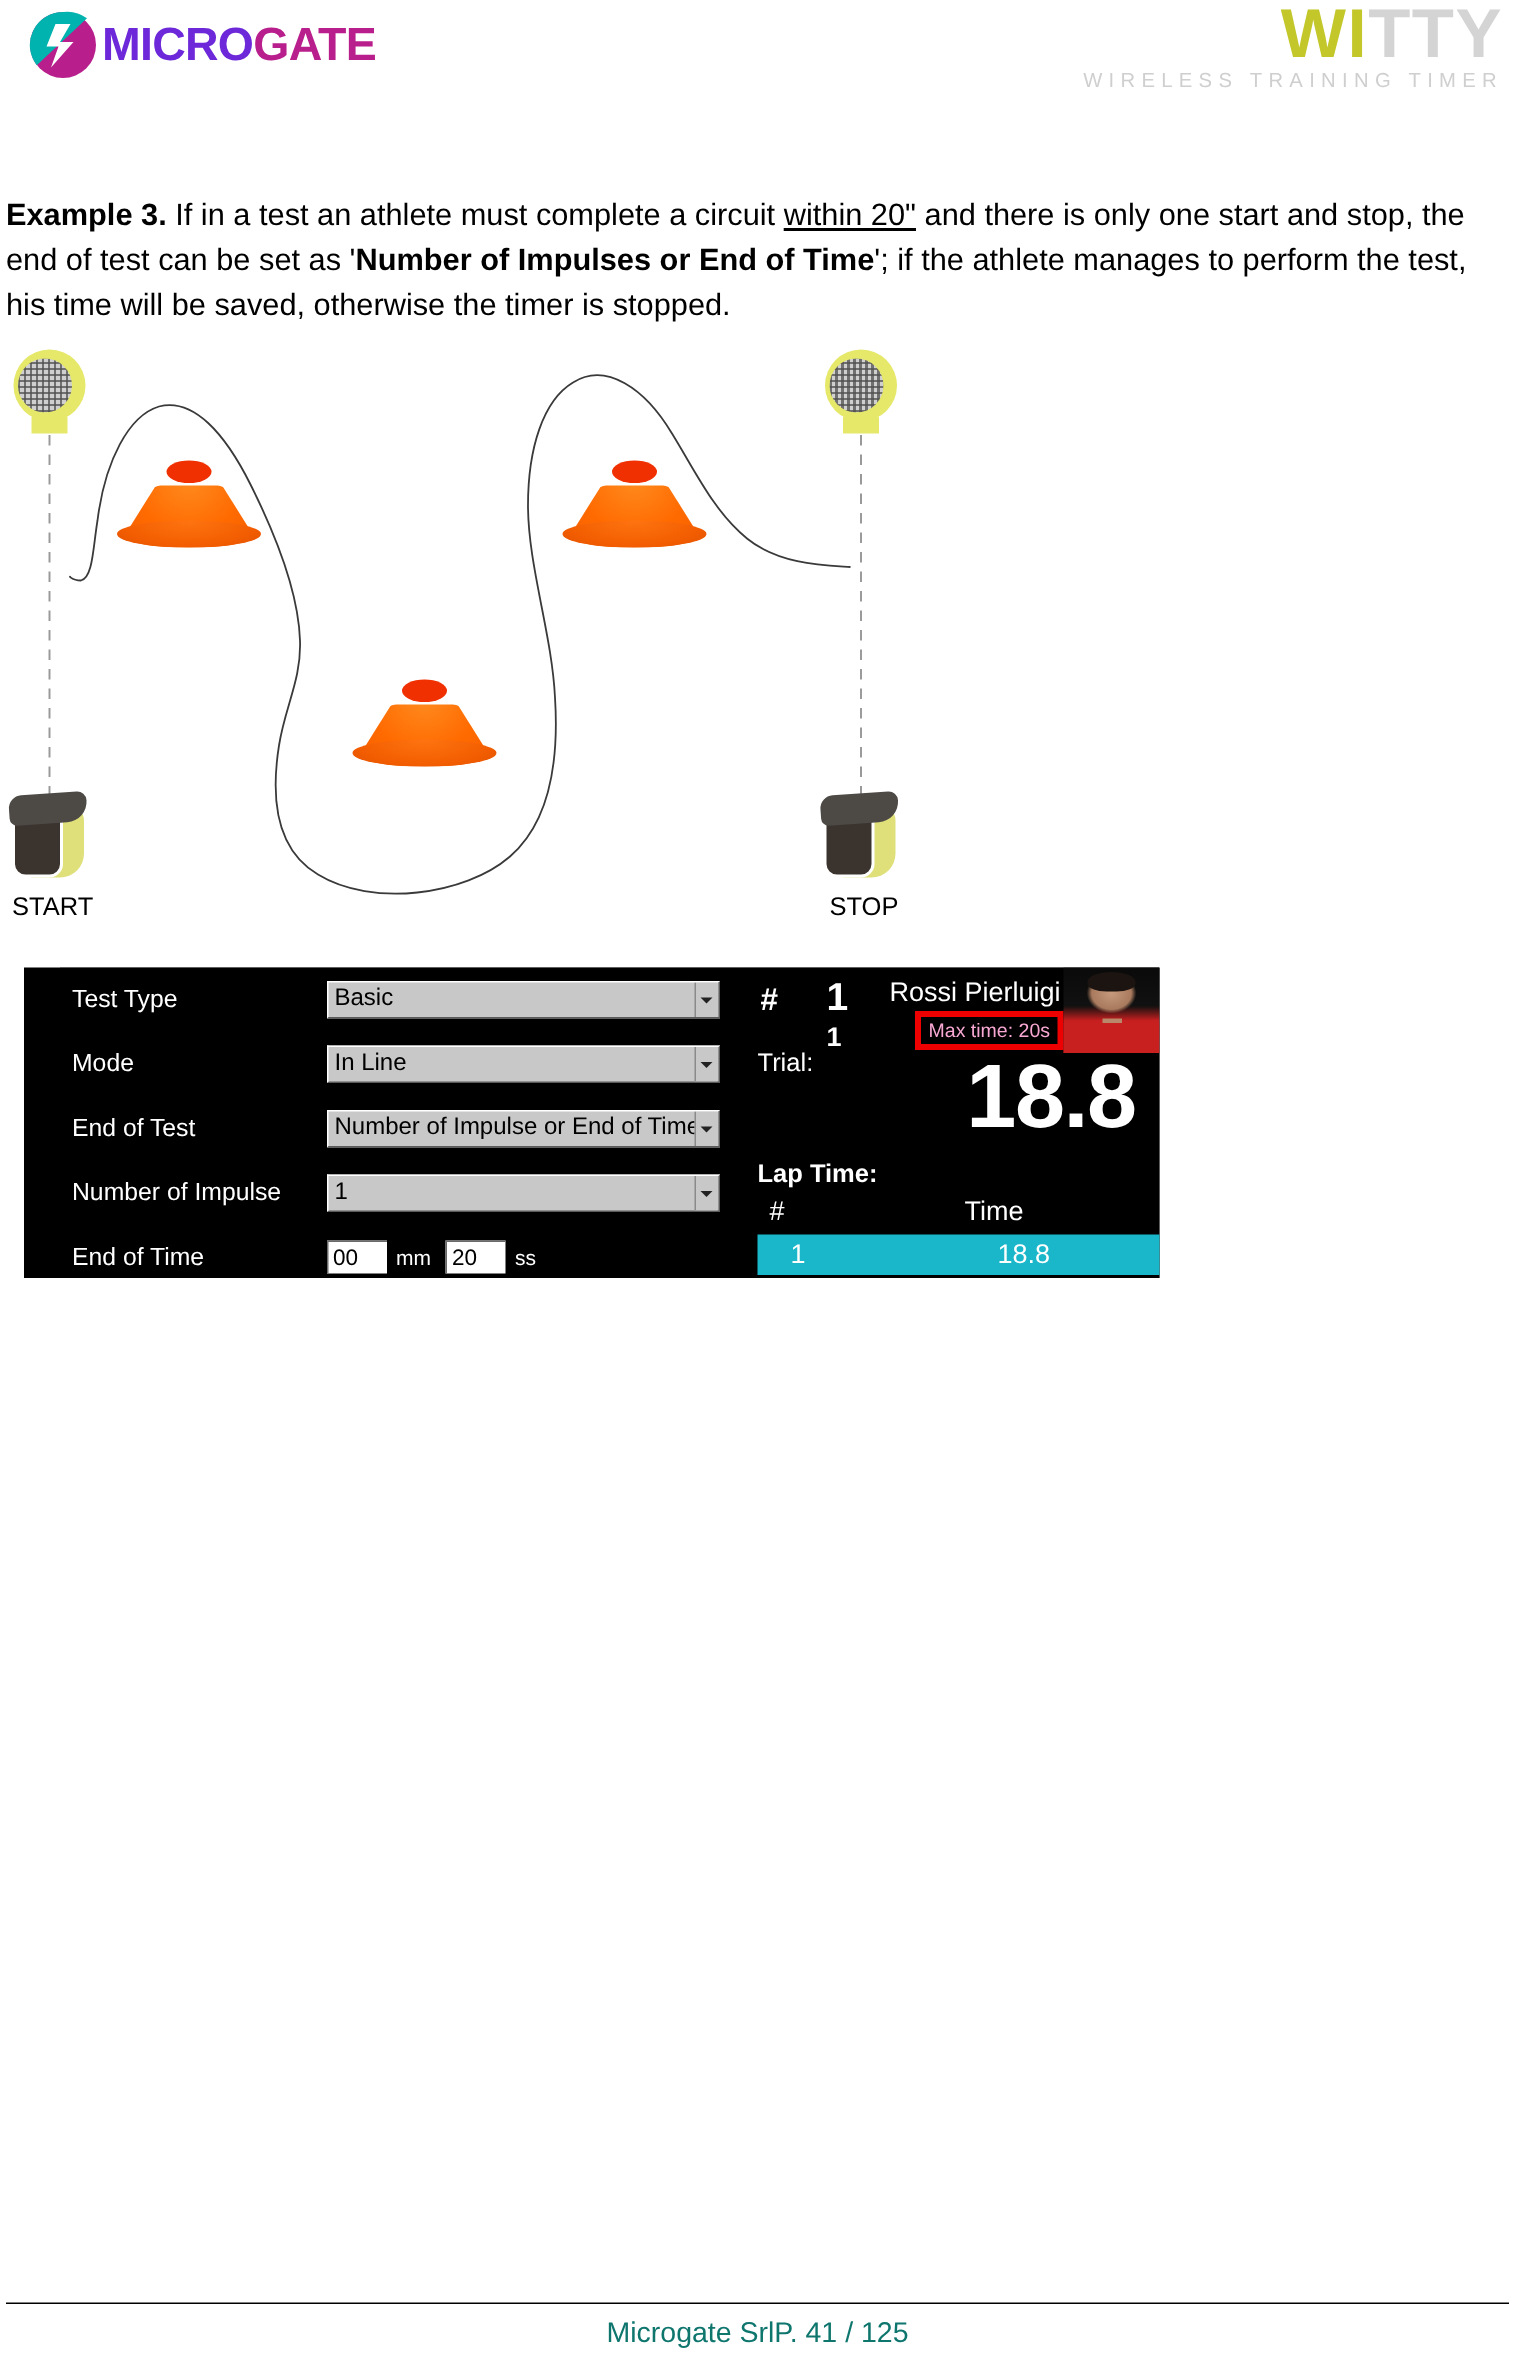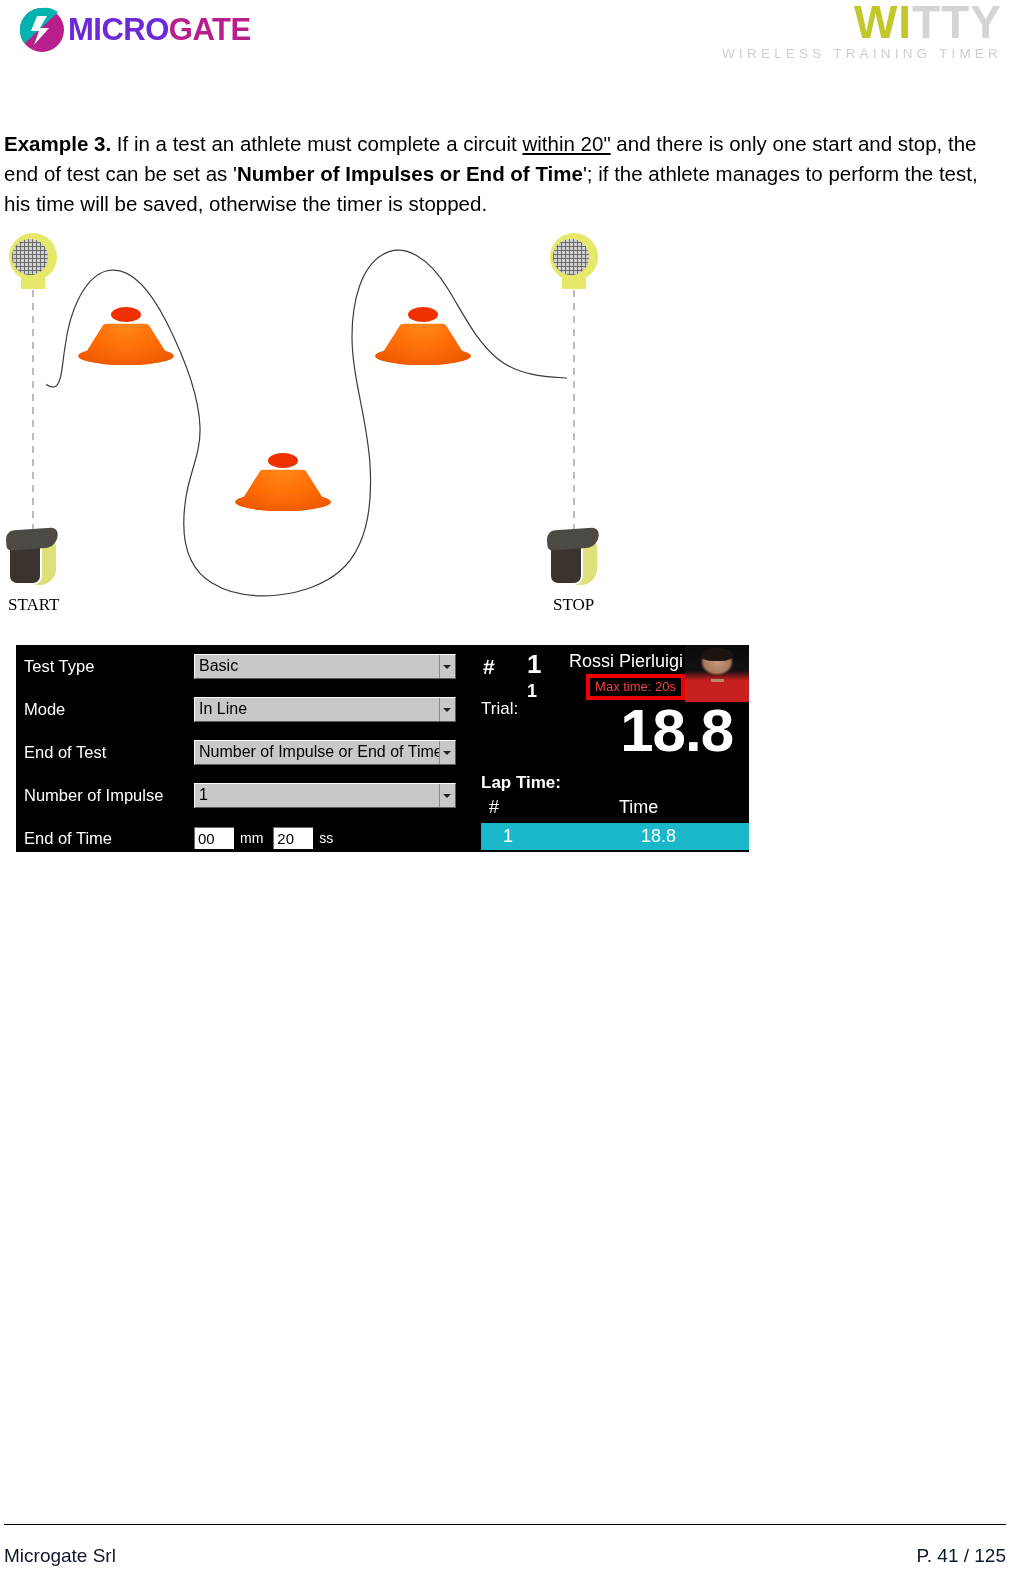--- a/index.html
+++ b/index.html
@@ -140,21 +140,21 @@
   }
   .pb-cap {
     position: absolute; left: 2px; top: 4px;
     width: 52px; height: 20px;
     background: #4d4a46;
     border-radius: 14px 10px 22px 8px;
     transform: rotate(-4deg);
   }
   .pc-label {
     position: absolute;
-    font-family: Liberation Serif, serif;
+    font-family: Liberation Sans, sans-serif;
     font-size: 17px;
     color: #000;
     white-space: nowrap;
   }
 
   .cone {
     position: absolute;
     width: 96px; height: 58px;
   }
   .cone-body {
@@ -185,20 +185,21 @@
   }
 
   
   #witty-ui-panel {
     position: absolute;
     left: 16px; top: 645px;
     width: 733px; height: 207px;
     background: #000000;
     display: flex;
     overflow: hidden;
+    padding-left: 24px;
   }
   #settings-pane {
     width: 455px;
     position: relative;
     flex: 0 0 455px;
     background: #000;
   }
   .setting-row {
     position: absolute;
     left: 0;
@@ -300,21 +301,21 @@
   #athlete-name {
     position: absolute; right: 66px; top: 6px;
     color: #fff; font-size: 18px;
     font-family: "Liberation Sans", sans-serif;
     white-space: nowrap;
   }
   #max-time-badge {
     position: absolute; right: 64px; top: 29px;
     background: #000;
     border: 4px solid #ee0000;
-    color: #ef4444;
+    color: #f9a8d4;
     font-family: "Liberation Sans", sans-serif;
     font-size: 13px;
     padding: 1px 5px 2px 5px;
     white-space: nowrap;
     line-height: 15px;
   }
   #athlete-photo {
     position: absolute; right: 0px; top: 0px;
     width: 64px; height: 57px;
     background:
@@ -375,26 +376,26 @@
   #lap-row .cell-hash { position: absolute; left: 22px; top: 3px; }
   #lap-row .cell-time { position: absolute; left: 160px; top: 3px; }
   #lap-row .cell-lap  { position: absolute; left: 300px; top: 3px; }
 
   
   #page-footer {
     position: absolute;
     left: 4px; bottom: 18px;
     width: 1002px;
     border-top: 1.6px solid #000;
-    padding-top: 20px;
+    padding-top: 9px;
     display: flex;
-    justify-content: space-between;
+    justify-content: center;
     font-family: "Liberation Sans", sans-serif;
     font-size: 19px;
-    color: #0f172a;
+    color: #0f766e;
   }
 </style>
 </head>
 <body>
 
 <div id="page-header">
 
   <div id="microgate-logo">
     <div id="microgate-mark">
       <svg width="48" height="48" viewBox="0 0 48 48" aria-hidden="true">

